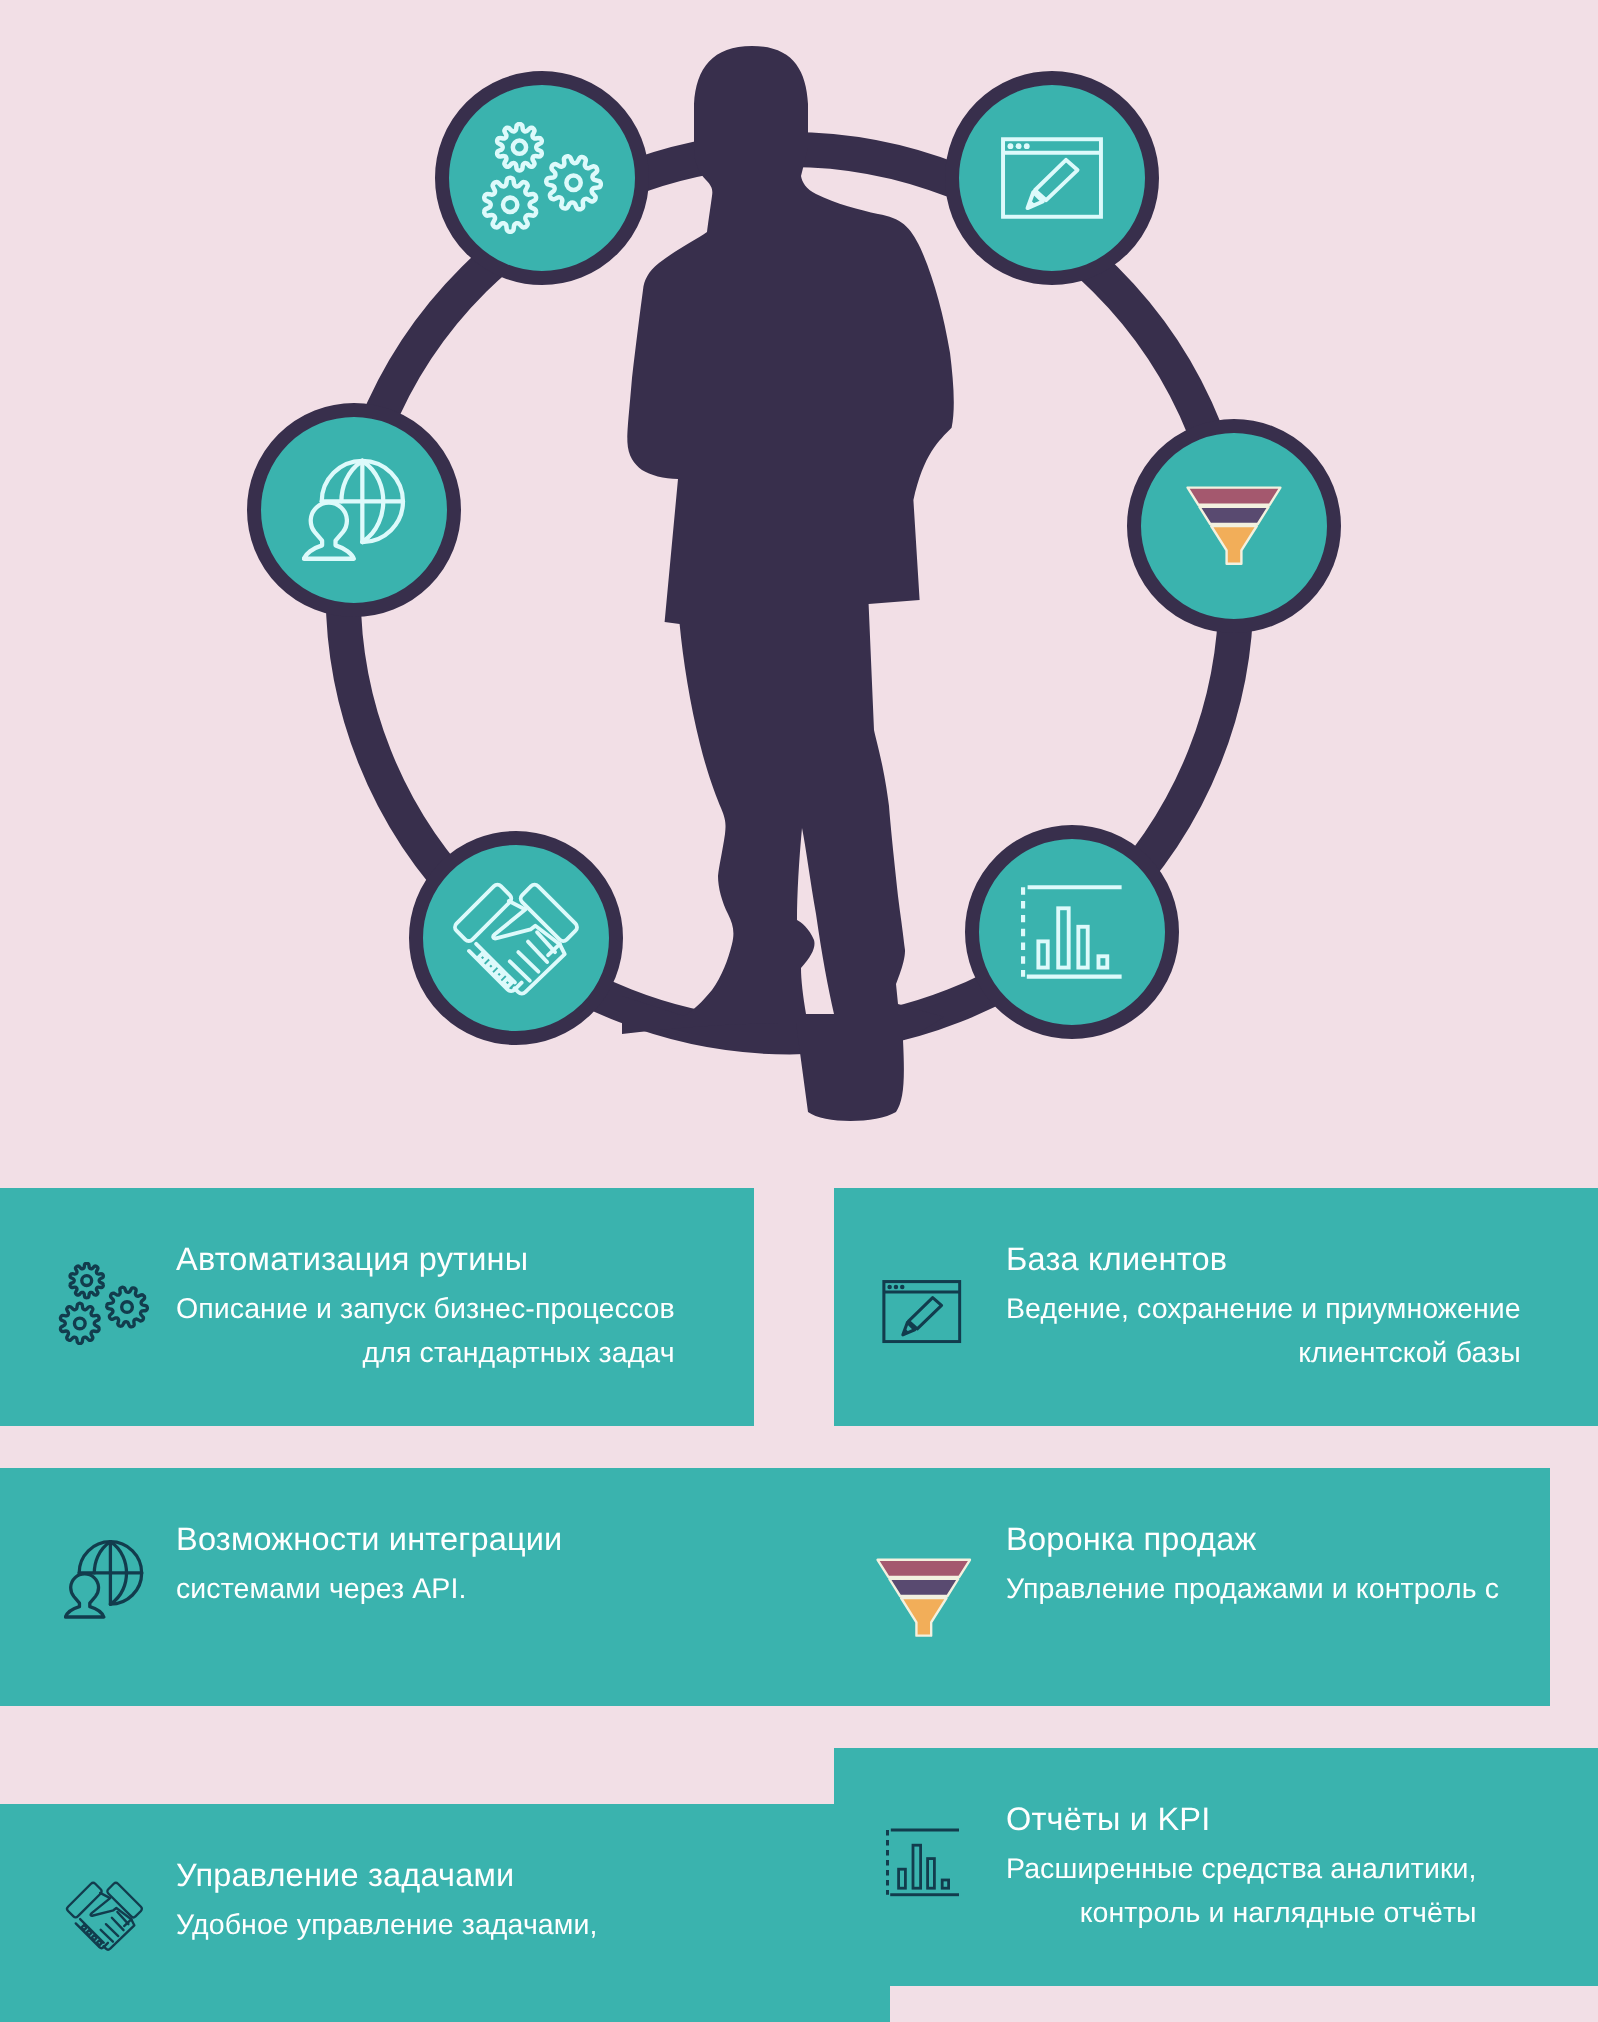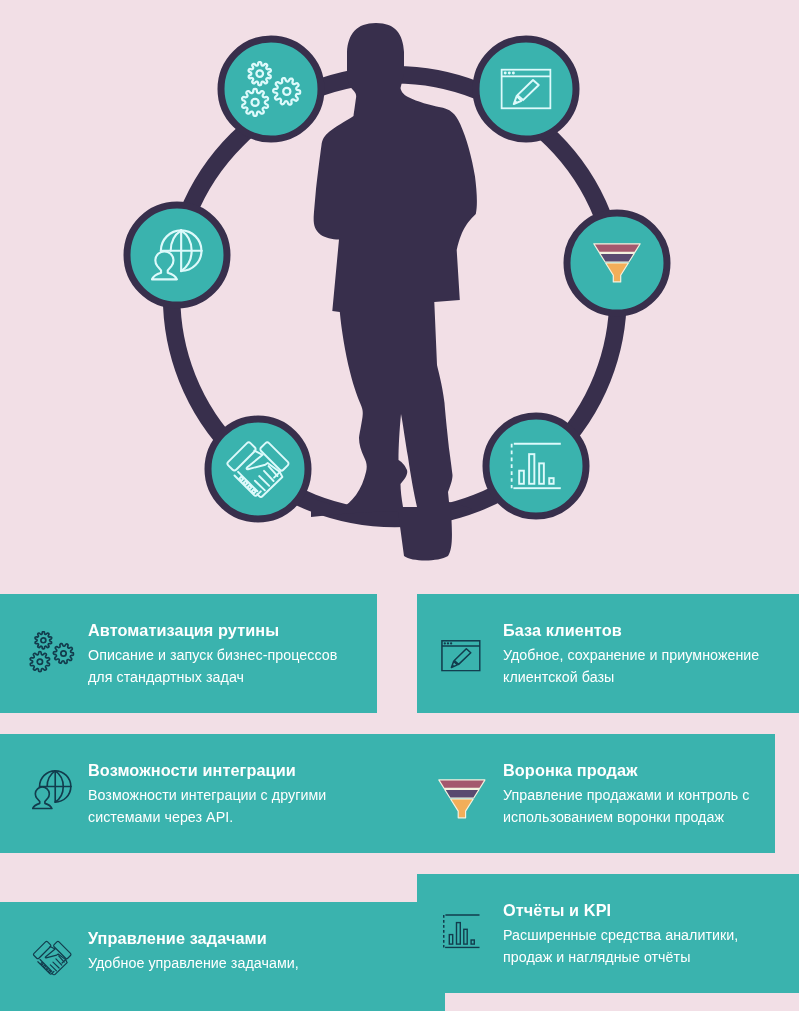--- a/index.html
+++ b/index.html
@@ -16,24 +16,24 @@
   #hero .ring{fill:none;stroke:#382f4c;stroke-width:17.5;}
   #hero .person{fill:#382f4c;}
   #hero .node-disc{fill:#3ab3ae;stroke:#382f4c;stroke-width:7;}
   #hero .node-ic{color:#ddfafb;overflow:visible;}
 
   
   .card{position:absolute;height:119px;background:#3ab3ae;}
   .card-ic{position:absolute;color:#123c4d;display:block;overflow:visible;}
   .card-text{position:absolute;top:0;}
   .card-title{position:absolute;top:26.5px;left:0;white-space:nowrap;
-    font-size:16.25px;font-weight:bold;color:#ffffff;letter-spacing:0.1px;text-align:center;}
+    font-size:16.25px;font-weight:normal;color:#ffffff;letter-spacing:0.1px;text-align:center;}
   .card-desc{position:absolute;top:50px;left:0;}
   .card-desc .dl{display:block;white-space:nowrap;font-size:14.25px;color:#ffffff;
-    line-height:22px;letter-spacing:0.05px;}
+    line-height:22px;letter-spacing:0.05px;text-align:right;}
 </style>
 </head>
 <body>
 
 <svg width="0" height="0" style="position:absolute" aria-hidden="true">
 <symbol id="ic-gears" viewBox="0 0 46 42">
       <g fill="none" stroke="currentColor" stroke-width="1.7" stroke-linejoin="round" stroke-linecap="round">
         <path d="M14.50 0.62 C14.68 0.62 14.87 0.65 15.04 0.75 C15.22 0.85 15.41 0.87 15.54 1.19 C15.66 1.52 15.69 2.36 15.78 2.69 C15.87 3.02 15.99 3.05 16.10 3.17 C16.21 3.28 16.33 3.35 16.45 3.39 C16.58 3.43 16.71 3.45 16.87 3.42 C17.03 3.39 17.14 3.43 17.41 3.22 C17.68 3.01 18.20 2.34 18.48 2.15 C18.77 1.96 18.95 2.06 19.14 2.08 C19.34 2.11 19.51 2.19 19.66 2.30 C19.81 2.40 19.94 2.54 20.02 2.72 C20.11 2.90 20.25 3.04 20.16 3.37 C20.07 3.70 19.60 4.40 19.48 4.72 C19.36 5.05 19.44 5.14 19.46 5.30 C19.48 5.46 19.54 5.58 19.61 5.68 C19.69 5.79 19.79 5.88 19.93 5.95 C20.08 6.02 20.14 6.12 20.49 6.11 C20.83 6.10 21.64 5.86 21.98 5.88 C22.33 5.89 22.41 6.07 22.56 6.21 C22.70 6.34 22.79 6.51 22.85 6.69 C22.91 6.86 22.93 7.05 22.89 7.24 C22.86 7.44 22.89 7.63 22.63 7.85 C22.36 8.07 21.56 8.35 21.28 8.54 C20.99 8.73 21.00 8.85 20.92 9.00 C20.85 9.14 20.82 9.27 20.82 9.40 C20.82 9.53 20.85 9.66 20.92 9.80 C21.00 9.95 20.99 10.07 21.28 10.26 C21.56 10.45 22.36 10.73 22.63 10.95 C22.89 11.17 22.86 11.36 22.89 11.56 C22.93 11.75 22.91 11.94 22.85 12.11 C22.79 12.29 22.70 12.46 22.56 12.59 C22.41 12.73 22.33 12.91 21.98 12.92 C21.64 12.94 20.83 12.70 20.49 12.69 C20.14 12.68 20.08 12.78 19.93 12.85 C19.79 12.92 19.69 13.01 19.61 13.12 C19.54 13.22 19.48 13.34 19.46 13.50 C19.44 13.66 19.36 13.75 19.48 14.08 C19.60 14.40 20.07 15.10 20.16 15.43 C20.25 15.76 20.11 15.90 20.02 16.08 C19.94 16.26 19.81 16.40 19.66 16.50 C19.51 16.61 19.34 16.69 19.14 16.72 C18.95 16.74 18.77 16.84 18.48 16.65 C18.20 16.46 17.68 15.79 17.41 15.58 C17.14 15.37 17.03 15.41 16.87 15.38 C16.71 15.35 16.58 15.37 16.45 15.41 C16.33 15.45 16.21 15.52 16.10 15.63 C15.99 15.75 15.87 15.78 15.78 16.11 C15.69 16.44 15.66 17.28 15.54 17.61 C15.41 17.93 15.22 17.95 15.04 18.05 C14.87 18.15 14.68 18.18 14.50 18.18 C14.32 18.18 14.13 18.15 13.96 18.05 C13.78 17.95 13.59 17.93 13.46 17.61 C13.34 17.28 13.31 16.44 13.22 16.11 C13.13 15.78 13.01 15.75 12.90 15.63 C12.79 15.52 12.67 15.45 12.55 15.41 C12.42 15.37 12.29 15.35 12.13 15.38 C11.97 15.41 11.86 15.37 11.59 15.58 C11.32 15.79 10.80 16.46 10.52 16.65 C10.23 16.84 10.05 16.74 9.86 16.72 C9.66 16.69 9.49 16.61 9.34 16.50 C9.19 16.40 9.06 16.26 8.98 16.08 C8.89 15.90 8.75 15.76 8.84 15.43 C8.93 15.10 9.40 14.40 9.52 14.08 C9.64 13.75 9.56 13.66 9.54 13.50 C9.52 13.34 9.46 13.22 9.39 13.12 C9.31 13.01 9.21 12.92 9.07 12.85 C8.92 12.78 8.86 12.68 8.51 12.69 C8.17 12.70 7.36 12.94 7.02 12.92 C6.67 12.91 6.59 12.73 6.44 12.59 C6.30 12.46 6.21 12.29 6.15 12.11 C6.09 11.94 6.07 11.75 6.11 11.56 C6.14 11.36 6.11 11.17 6.37 10.95 C6.64 10.73 7.44 10.45 7.72 10.26 C8.01 10.07 8.00 9.95 8.08 9.80 C8.15 9.66 8.18 9.53 8.18 9.40 C8.18 9.27 8.15 9.14 8.08 9.00 C8.00 8.85 8.01 8.73 7.72 8.54 C7.44 8.35 6.64 8.07 6.37 7.85 C6.11 7.63 6.14 7.44 6.11 7.24 C6.07 7.05 6.09 6.86 6.15 6.69 C6.21 6.51 6.30 6.34 6.44 6.21 C6.59 6.07 6.67 5.89 7.02 5.88 C7.36 5.86 8.17 6.10 8.51 6.11 C8.86 6.12 8.92 6.02 9.07 5.95 C9.21 5.88 9.31 5.79 9.39 5.68 C9.46 5.58 9.52 5.46 9.54 5.30 C9.56 5.14 9.64 5.05 9.52 4.72 C9.40 4.40 8.93 3.70 8.84 3.37 C8.75 3.04 8.89 2.90 8.98 2.72 C9.06 2.54 9.19 2.40 9.34 2.30 C9.49 2.19 9.66 2.11 9.86 2.08 C10.05 2.06 10.23 1.96 10.52 2.15 C10.80 2.34 11.32 3.01 11.59 3.22 C11.86 3.43 11.97 3.39 12.13 3.42 C12.29 3.45 12.42 3.43 12.55 3.39 C12.67 3.35 12.79 3.28 12.90 3.17 C13.01 3.05 13.13 3.02 13.22 2.69 C13.31 2.36 13.34 1.52 13.46 1.19 C13.59 0.87 13.78 0.85 13.96 0.75 C14.13 0.65 14.32 0.62 14.50 0.62 Z"></path>
         <circle cx="14.5" cy="9.4" r="2.5"></circle>
         <path d="M11.00 20.90 C11.21 20.90 11.43 20.94 11.63 21.05 C11.83 21.16 12.06 21.19 12.20 21.57 C12.35 21.94 12.38 22.92 12.49 23.31 C12.60 23.69 12.73 23.72 12.86 23.86 C12.99 23.99 13.12 24.07 13.27 24.12 C13.42 24.16 13.57 24.18 13.75 24.15 C13.94 24.12 14.07 24.17 14.38 23.92 C14.69 23.68 15.29 22.90 15.63 22.68 C15.97 22.46 16.17 22.57 16.40 22.60 C16.62 22.63 16.82 22.72 17.00 22.85 C17.17 22.97 17.32 23.13 17.42 23.34 C17.52 23.55 17.68 23.71 17.58 24.10 C17.47 24.48 16.92 25.29 16.78 25.67 C16.65 26.04 16.73 26.15 16.76 26.34 C16.79 26.52 16.85 26.66 16.94 26.78 C17.03 26.91 17.14 27.01 17.31 27.09 C17.48 27.18 17.56 27.29 17.95 27.28 C18.35 27.26 19.29 26.99 19.69 27.01 C20.10 27.03 20.19 27.24 20.36 27.39 C20.53 27.55 20.64 27.75 20.70 27.95 C20.77 28.15 20.80 28.37 20.75 28.60 C20.71 28.82 20.75 29.05 20.44 29.30 C20.13 29.55 19.20 29.88 18.87 30.11 C18.54 30.33 18.55 30.46 18.46 30.63 C18.37 30.80 18.34 30.94 18.34 31.10 C18.34 31.26 18.37 31.40 18.46 31.57 C18.55 31.74 18.54 31.87 18.87 32.09 C19.20 32.32 20.13 32.65 20.44 32.90 C20.75 33.15 20.71 33.38 20.75 33.60 C20.80 33.83 20.77 34.05 20.70 34.25 C20.64 34.45 20.53 34.65 20.36 34.81 C20.19 34.96 20.10 35.17 19.69 35.19 C19.29 35.21 18.35 34.94 17.95 34.92 C17.56 34.91 17.48 35.02 17.31 35.11 C17.14 35.19 17.03 35.29 16.94 35.42 C16.85 35.54 16.79 35.68 16.76 35.86 C16.73 36.05 16.65 36.16 16.78 36.53 C16.92 36.90 17.47 37.72 17.58 38.10 C17.68 38.49 17.52 38.65 17.42 38.86 C17.32 39.07 17.17 39.23 17.00 39.35 C16.82 39.48 16.62 39.57 16.40 39.60 C16.17 39.63 15.97 39.74 15.63 39.52 C15.29 39.30 14.69 38.52 14.38 38.28 C14.07 38.03 13.94 38.08 13.75 38.05 C13.57 38.02 13.42 38.04 13.27 38.08 C13.12 38.13 12.99 38.21 12.86 38.34 C12.73 38.48 12.60 38.51 12.49 38.89 C12.38 39.28 12.35 40.26 12.20 40.63 C12.06 41.01 11.83 41.04 11.63 41.15 C11.43 41.26 11.21 41.30 11.00 41.30 C10.79 41.30 10.57 41.26 10.37 41.15 C10.17 41.04 9.94 41.01 9.80 40.63 C9.65 40.26 9.62 39.28 9.51 38.89 C9.40 38.51 9.27 38.48 9.14 38.34 C9.01 38.21 8.88 38.13 8.73 38.08 C8.58 38.04 8.43 38.02 8.25 38.05 C8.06 38.08 7.93 38.03 7.62 38.28 C7.31 38.52 6.71 39.30 6.37 39.52 C6.03 39.74 5.83 39.63 5.60 39.60 C5.38 39.57 5.18 39.48 5.00 39.35 C4.83 39.23 4.68 39.07 4.58 38.86 C4.48 38.65 4.32 38.49 4.42 38.10 C4.53 37.72 5.08 36.91 5.22 36.53 C5.35 36.16 5.27 36.05 5.24 35.86 C5.21 35.68 5.15 35.54 5.06 35.42 C4.97 35.29 4.86 35.19 4.69 35.11 C4.52 35.02 4.44 34.91 4.05 34.92 C3.65 34.94 2.71 35.21 2.31 35.19 C1.90 35.17 1.81 34.96 1.64 34.81 C1.47 34.65 1.36 34.45 1.30 34.25 C1.23 34.05 1.20 33.83 1.25 33.60 C1.29 33.38 1.25 33.15 1.56 32.90 C1.87 32.65 2.80 32.32 3.13 32.09 C3.46 31.87 3.45 31.74 3.54 31.57 C3.63 31.40 3.66 31.26 3.66 31.10 C3.66 30.94 3.63 30.80 3.54 30.63 C3.45 30.46 3.46 30.33 3.13 30.11 C2.80 29.88 1.87 29.55 1.56 29.30 C1.25 29.05 1.29 28.82 1.25 28.60 C1.20 28.37 1.23 28.15 1.30 27.95 C1.36 27.75 1.47 27.55 1.64 27.39 C1.81 27.24 1.90 27.03 2.31 27.01 C2.71 26.99 3.65 27.26 4.05 27.28 C4.44 27.29 4.52 27.18 4.69 27.09 C4.86 27.01 4.97 26.91 5.06 26.78 C5.15 26.66 5.21 26.52 5.24 26.34 C5.27 26.15 5.35 26.04 5.22 25.67 C5.08 25.30 4.53 24.48 4.42 24.10 C4.32 23.71 4.48 23.55 4.58 23.34 C4.68 23.13 4.83 22.97 5.00 22.85 C5.18 22.72 5.38 22.63 5.60 22.60 C5.83 22.57 6.03 22.46 6.37 22.68 C6.71 22.90 7.31 23.68 7.62 23.92 C7.93 24.17 8.06 24.12 8.25 24.15 C8.43 24.18 8.58 24.16 8.73 24.12 C8.88 24.07 9.01 23.99 9.14 23.86 C9.27 23.72 9.40 23.69 9.51 23.31 C9.62 22.92 9.65 21.94 9.80 21.57 C9.94 21.19 10.17 21.16 10.37 21.05 C10.57 20.94 10.79 20.90 11.00 20.90 Z"></path>
@@ -168,46 +168,44 @@
           </div>
         </div>
       </div>
 <div class="card" style="left:417px;top:594px;width:382px">
         <svg class="card-ic" style="left:24.0px;top:46.0px;width:39.8px;height:31.6px">
           <use href="#ic-browser"></use>
         </svg>
         <div class="card-text" style="left:86px">
           <div class="card-title">База клиентов</div>
           <div class="card-desc">
-            <span class="dl">Удобное, сохранение и приумножение</span>
+            <span class="dl">Ведение, сохранение и приумножение</span>
             <span class="dl">клиентской базы</span>
           </div>
         </div>
       </div>
 <div class="card" style="left:0px;top:734px;width:442px">
         <svg class="card-ic" style="left:31.5px;top:35.0px;width:40.0px;height:41.5px">
           <use href="#ic-globe"></use>
         </svg>
         <div class="card-text" style="left:88px">
           <div class="card-title">Возможности интеграции</div>
           <div class="card-desc">
-            <span class="dl">Возможности интеграции с другими</span>
             <span class="dl">системами через API.</span>
           </div>
         </div>
       </div>
 <div class="card" style="left:417px;top:734px;width:358px">
         <svg class="card-ic" style="left:20.8px;top:45.2px;width:47.8px;height:40.0px">
           <use href="#ic-funnel"></use>
         </svg>
         <div class="card-text" style="left:86px">
           <div class="card-title">Воронка продаж</div>
           <div class="card-desc">
             <span class="dl">Управление продажами и контроль с</span>
-            <span class="dl">использованием воронки продаж</span>
           </div>
         </div>
       </div>
 <div class="card" style="left:0px;top:902px;width:445px">
         <svg class="card-ic" style="left:31.5px;top:37.8px;width:40.5px;height:35.5px">
           <use href="#ic-handshake"></use>
         </svg>
         <div class="card-text" style="left:88px">
           <div class="card-title">Управление задачами</div>
           <div class="card-desc">
@@ -216,19 +214,19 @@
         </div>
       </div>
 <div class="card" style="left:417px;top:874px;width:412px">
         <svg class="card-ic" style="left:25.7px;top:40.2px;width:37.0px;height:34.4px">
           <use href="#ic-chart"></use>
         </svg>
         <div class="card-text" style="left:86px">
           <div class="card-title">Отчёты и KPI</div>
           <div class="card-desc">
             <span class="dl">Расширенные средства аналитики,</span>
-            <span class="dl">продаж и наглядные отчёты</span>
+            <span class="dl">контроль и наглядные отчёты</span>
           </div>
         </div>
       </div>
   </div>
 
 </div>
 
 </body></html>

